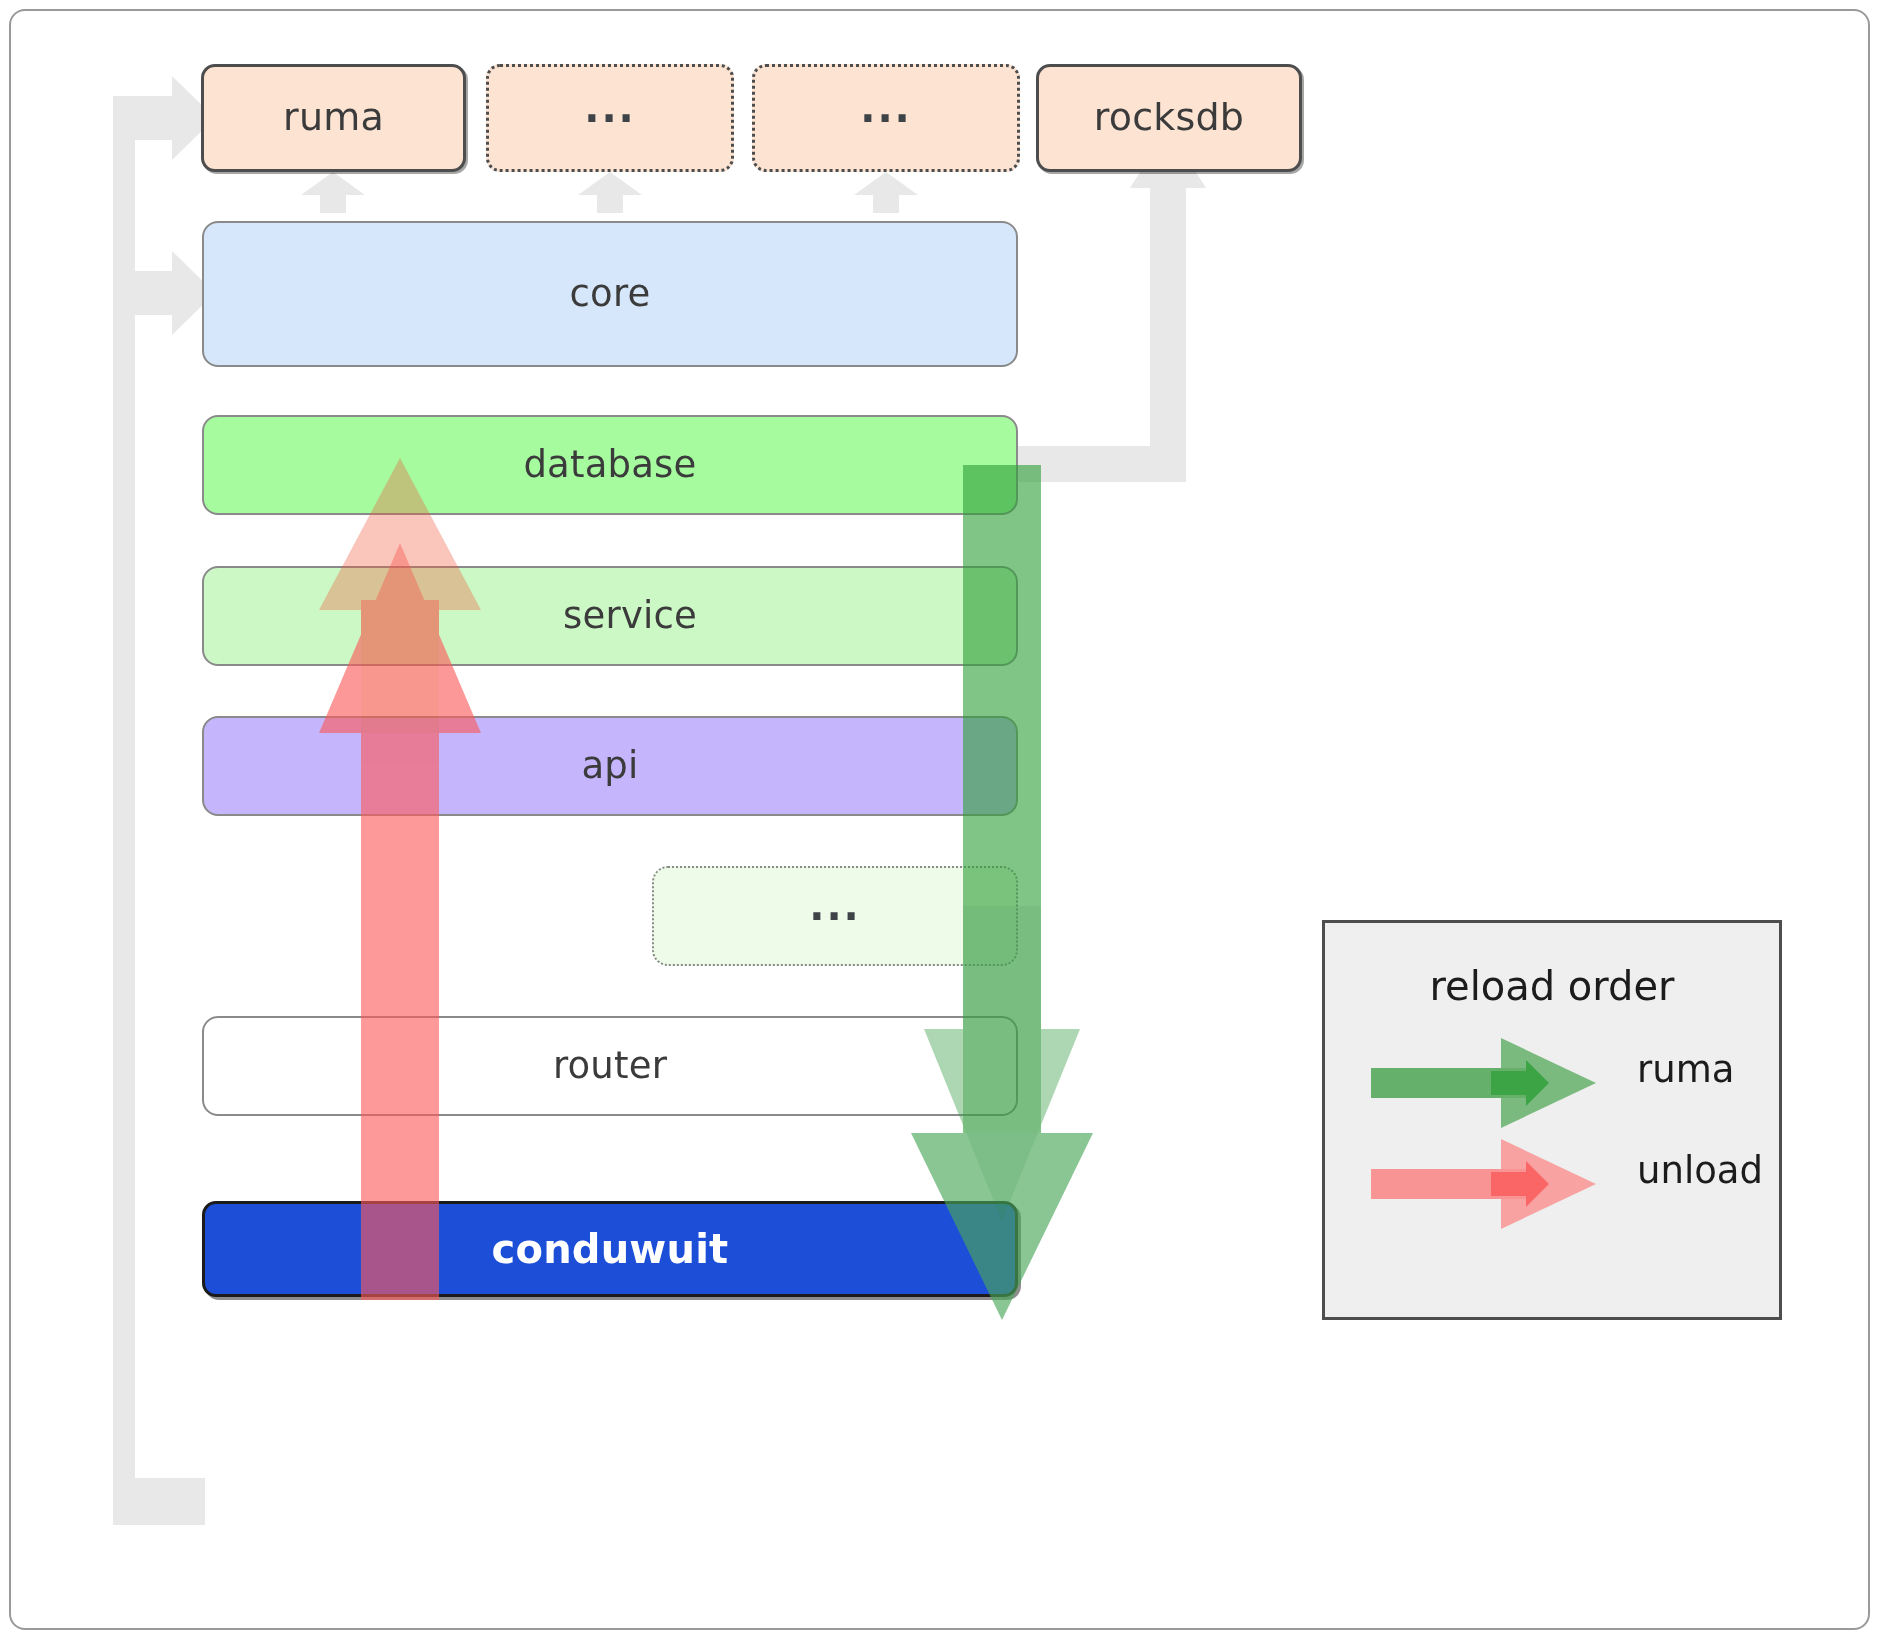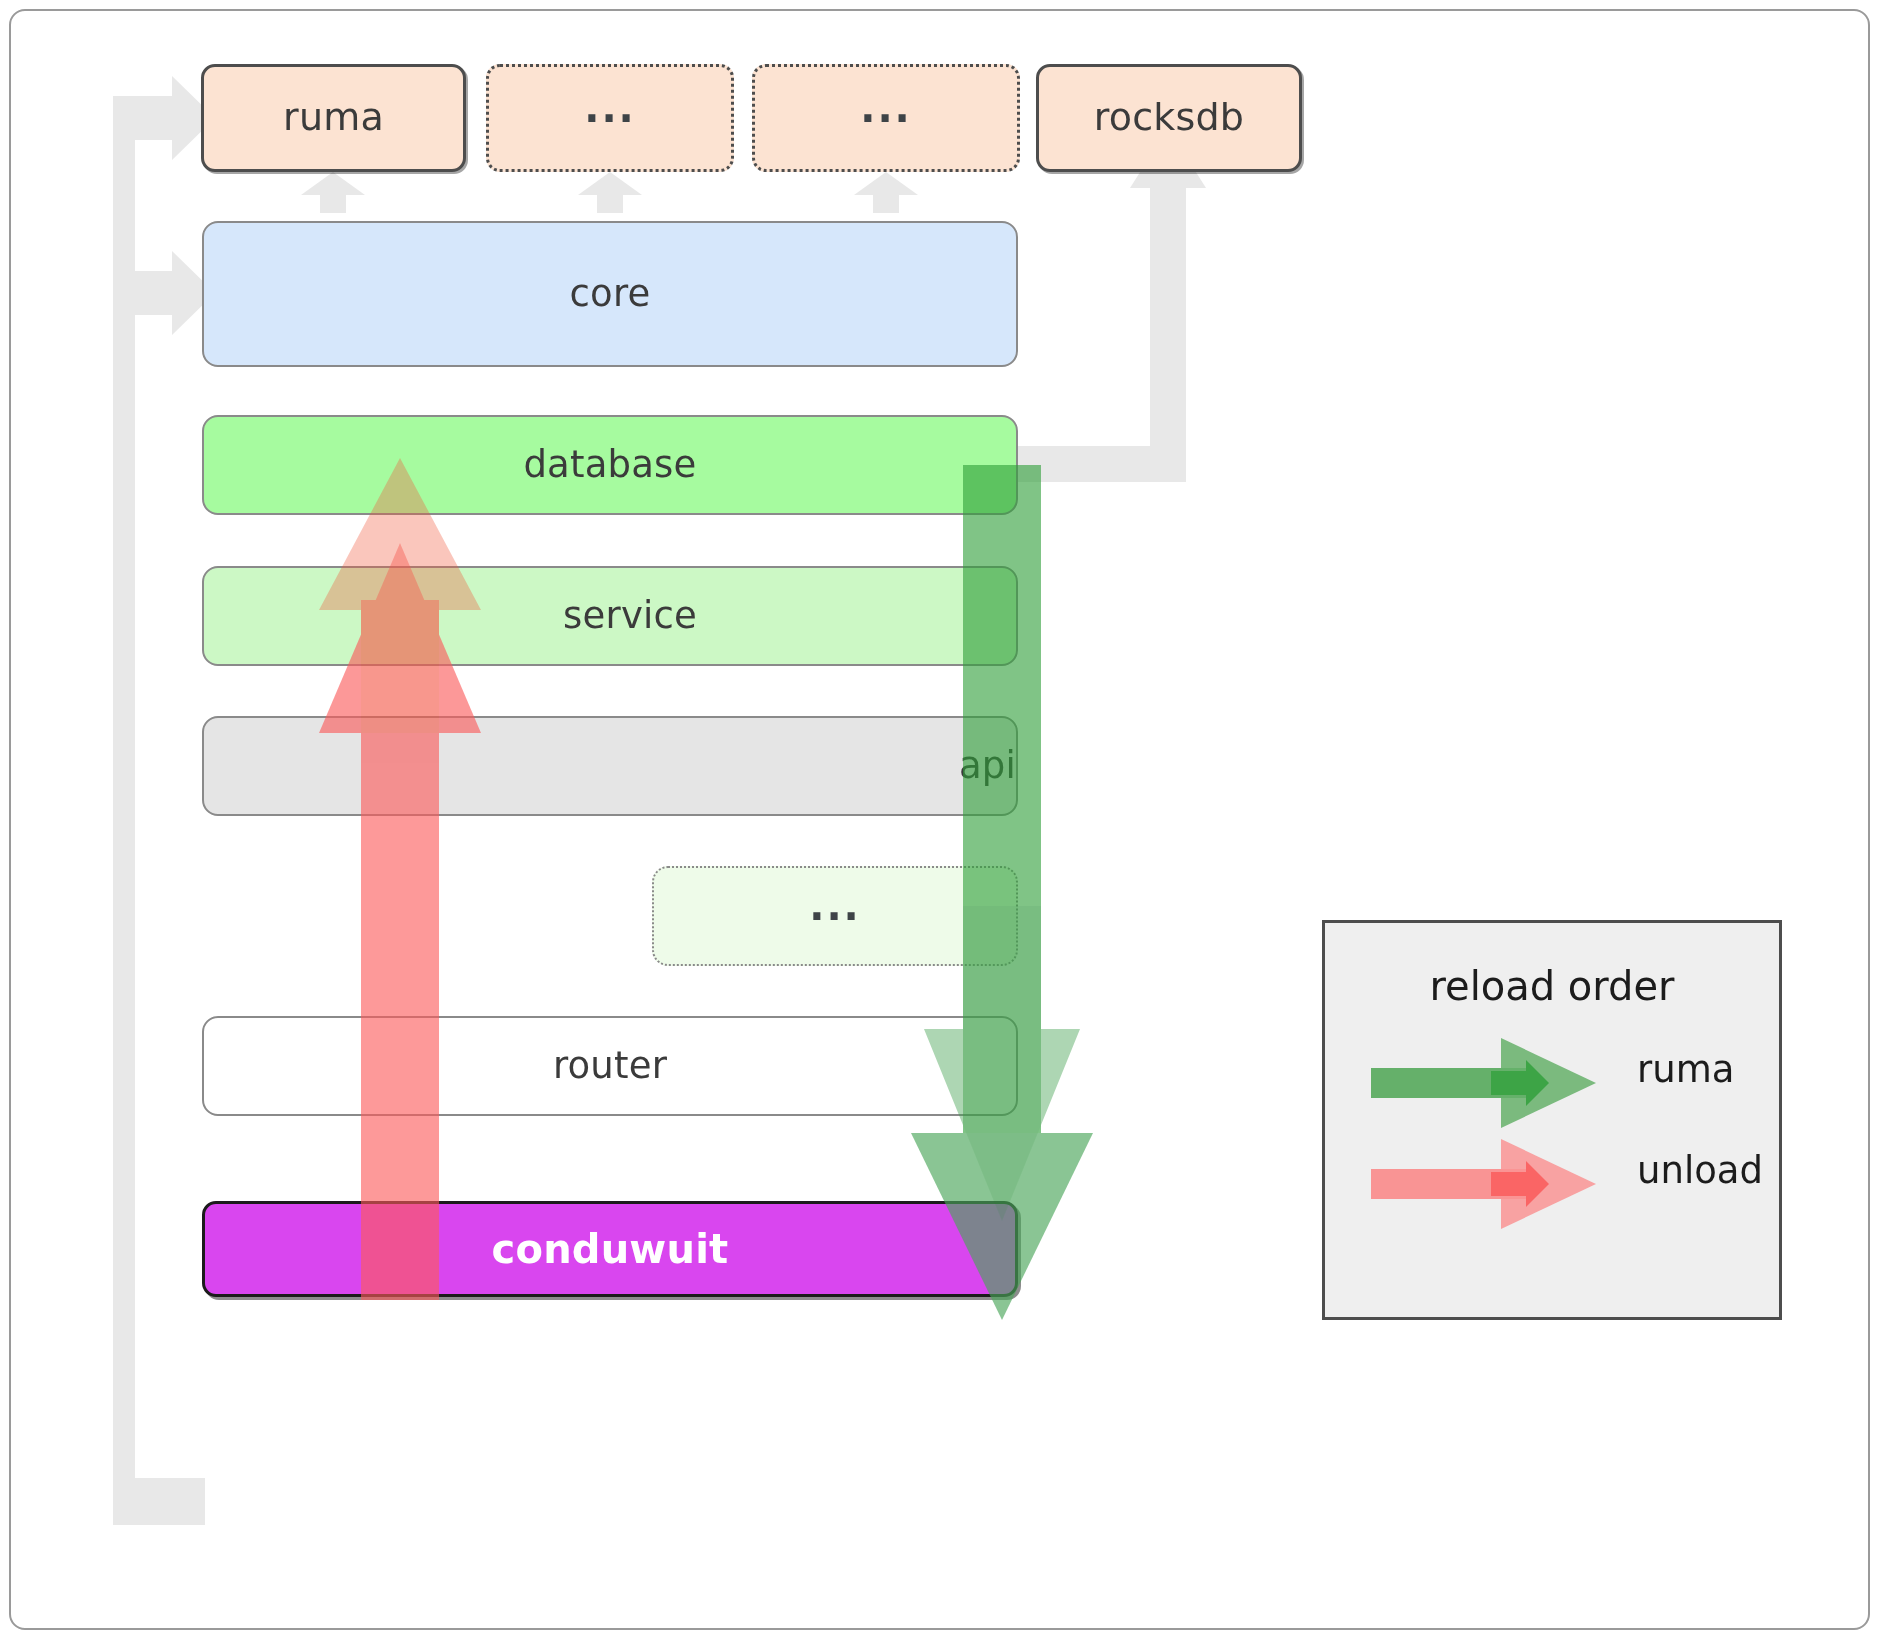--- a/index.html
+++ b/index.html
@@ -84,36 +84,36 @@
   .stack {
     border: 2px solid #8a8a8a;
     border-radius: 16px;
   }
   .stack.dotted {
     border: 2px dotted #8a8a8a;
   }
   .stack.core     { background: #d6e7fb; }
   .stack.database { background: #a6fb9f; }
   .stack.service  { background: #ccf8c5; }
-  .stack.api      { background: #e5e5e5; justify-content: flex-end; }
+  .stack.api      { background: #c4b5fd; }
   .stack.admin    { background: #eefbe9; }
   .stack.dots     { background: #eefbe9; }
   .stack.router   { background: #ffffff; }
 
   .stack.dots .lbl {
     font-size: 40px;
     letter-spacing: 2px;
     font-weight: 700;
     color: #3e4347;
     transform: translateY(-10px);
   }
 
   
   .root {
-    background: #d946ef;
+    background: #1d4ed8;
     border: 3px solid #1b1b1b;
     border-radius: 14px;
     box-shadow: 3px 3px 0 rgba(0,0,0,0.45);
   }
   .root .lbl {
     color: #ffffff;
     font-size: 40px;
     font-weight: 700;
   }
 

